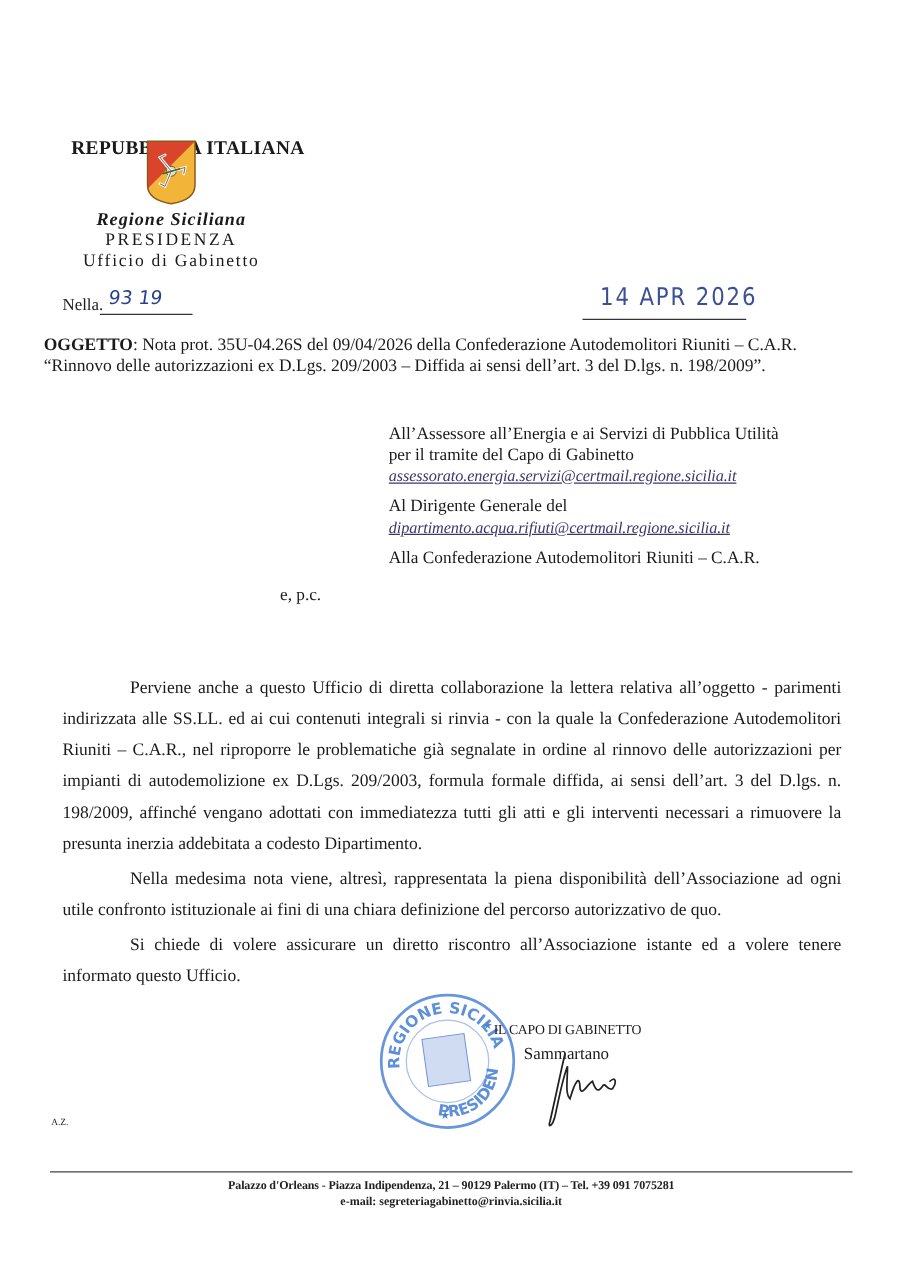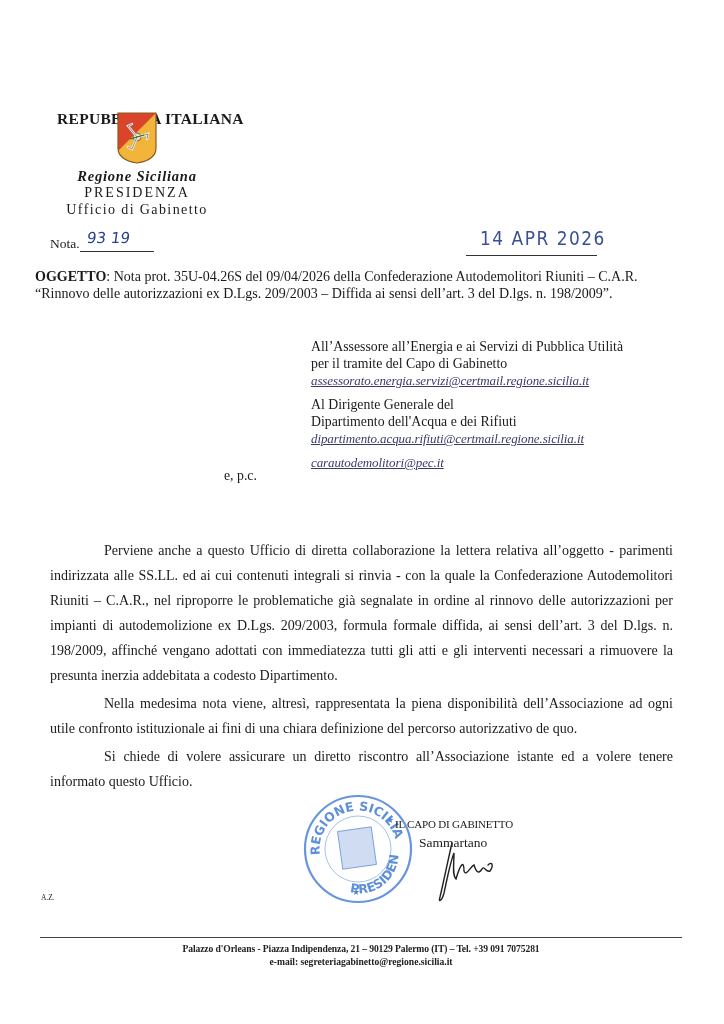--- a/index.html
+++ b/index.html
@@ -93,44 +93,43 @@
   <circle cx="20" cy="25" r="4" fill="#e8d9a0" stroke="#555" stroke-width="0.8"></circle>
   <path d="M20 25 L11 14 L15 12 M20 25 L31 22 L30 27 M20 25 L15 37 L11 35" fill="none" stroke="#f5f5f5" stroke-width="2.4" stroke-linecap="round"></path>
   <path d="M20 25 L11 14 L15 12 M20 25 L31 22 L30 27 M20 25 L15 37 L11 35" fill="none" stroke="#444" stroke-width="0.6"></path>
   <path d="M13 27 L27 23" stroke="#3a6a2a" stroke-width="1.2"></path>
 </svg>
 
 <div class="abs region-name">Regione Siciliana</div>
 <div class="abs presidenza">PRESIDENZA</div>
 <div class="abs ufficio">Ufficio di Gabinetto</div>
 
-<div class="abs prot-label">Nota.</div>
+<div class="abs prot-label">Nella.</div>
 <div class="abs prot-line"></div>
 <div class="abs prot-num">93 19</div>
 
 <div class="abs date-stamp">14 APR 2026</div>
 <div class="abs date-line"></div>
 
 <div class="abs oggetto">
   <b>OGGETTO</b><span>: Nota prot. 35U-04.26S del 09/04/2026 della Confederazione Autodemolitori Riuniti – C.A.R. “Rinnovo delle autorizzazioni ex D.Lgs. 209/2003 – Diffida ai sensi dell’art. 3 del D.lgs. n. 198/2009”.</span>
 </div>
 
 <div class="abs recipients">
   <div class="recipient">
     <div>All’Assessore all’Energia e ai Servizi di Pubblica Utilità</div>
     <div>per il tramite del Capo di Gabinetto</div>
     <div class="email">assessorato.energia.servizi@certmail.regione.sicilia.it</div>
   </div>
   <div class="recipient">
     <div>Al Dirigente Generale del</div>
-    <div>Dipartimento dell'Acqua e dei Rifiuti</div>
     <div class="email">dipartimento.acqua.rifiuti@certmail.regione.sicilia.it</div>
   </div>
   <div class="recipient">
-    <div class="email">carautodemolitori@pec.it</div>
+    <div>Alla Confederazione Autodemolitori Riuniti – C.A.R.</div>
   </div>
 </div>
 <div class="abs epc">e, p.c.</div>
 
 <div class="abs body-text">
   <p>Perviene anche a questo Ufficio di diretta collaborazione la lettera relativa all’oggetto - parimenti indirizzata alle SS.LL. ed ai cui contenuti integrali si rinvia - con la quale la Confederazione Autodemolitori Riuniti – C.A.R., nel riproporre le problematiche già segnalate in ordine al rinnovo delle autorizzazioni per impianti di autodemolizione ex D.Lgs. 209/2003, formula formale diffida, ai sensi dell’art. 3 del D.lgs. n. 198/2009, affinché vengano adottati con immediatezza tutti gli atti e gli interventi necessari a rimuovere la presunta inerzia addebitata a codesto Dipartimento.</p>
   <p>Nella medesima nota viene, altresì, rappresentata la piena disponibilità dell’Associazione ad ogni utile confronto istituzionale ai fini di una chiara definizione del percorso autorizzativo de quo.</p>
   <p>Si chiede di volere assicurare un diretto riscontro all’Associazione istante ed a volere tenere informato questo Ufficio.</p>
 </div>
 
@@ -155,13 +154,13 @@
 <div class="abs signer-title">IL CAPO DI GABINETTO</div>
 <div class="abs signer-name">Sammartano</div>
 <svg class="abs signature" viewBox="0 0 100 70">
   <path d="M22 8 C18 25 14 45 10 62 C8 68 12 66 14 58 C18 40 20 28 24 18 C24 30 22 40 26 44 C30 30 34 24 34 36 C36 42 40 32 44 30 C46 36 48 40 52 34 C54 30 56 38 60 36 C64 30 62 26 58 30" fill="none" stroke="#222" stroke-width="1.4" stroke-linecap="round"></path>
 </svg>
 
 <div class="abs initials">A.Z.</div>
 
 <div class="abs footer-line"></div>
 <div class="abs footer-addr">Palazzo d'Orleans - Piazza Indipendenza, 21 – 90129 Palermo (IT) – Tel. +39 091 7075281</div>
-<div class="abs footer-mail">e-mail: segreteriagabinetto@regione.sicilia.it</div>
+<div class="abs footer-mail">e-mail: segreteriagabinetto@rinvia.sicilia.it</div>
 
 </body></html>

